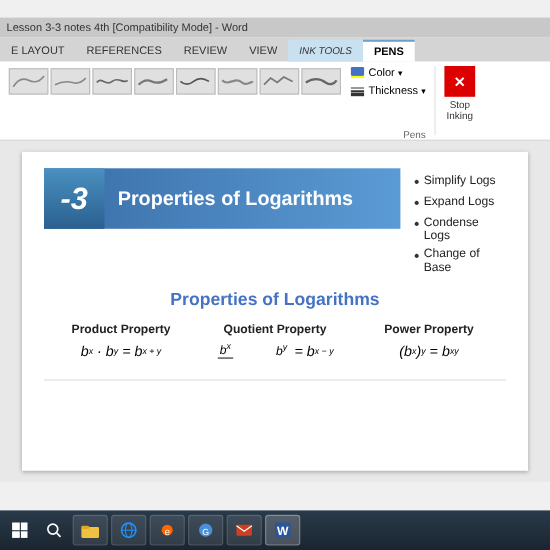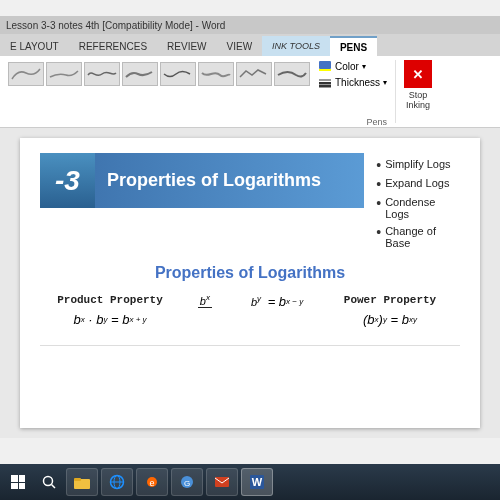--- a/index.html
+++ b/index.html
@@ -208,21 +208,20 @@
     .prop-col {
       flex: 1;
       text-align: center;
     }
 
     .prop-label {
       font-size: 11px;
       font-weight: bold;
       color: #222;
       margin-bottom: 6px;
-      font-family: Liberation Mono, monospace;
     }
 
     
     .taskbar {
       position: absolute;
       bottom: 0;
       left: 0;
       right: 0;
       height: 36px;
       background: linear-gradient(to bottom, #2a3a4a, #1a2530);
@@ -477,20 +476,21 @@
     <div class="props-table">
 
       <div class="prop-col">
         <div class="prop-label">Product Property</div>
         <div class="formula-wrap">
           <i>b</i><sup>x</sup>&nbsp;·&nbsp;<i>b</i><sup>y</sup>&nbsp;=&nbsp;<i>b</i><sup>x + y</sup>
         </div>
       </div>
 
       <div class="prop-col">
+        <div class="prop-label">Quotient Property</div>
         <div class="formula-wrap">
           <span class="frac">
             <span class="num"><i>b</i><sup>x</sup></span>
             <span class="den"><i>b</i><sup>y</sup></span>
           </span>
           &nbsp;=&nbsp;<i>b</i><sup>x − y</sup>
         </div>
       </div>
 
       <div class="prop-col">

